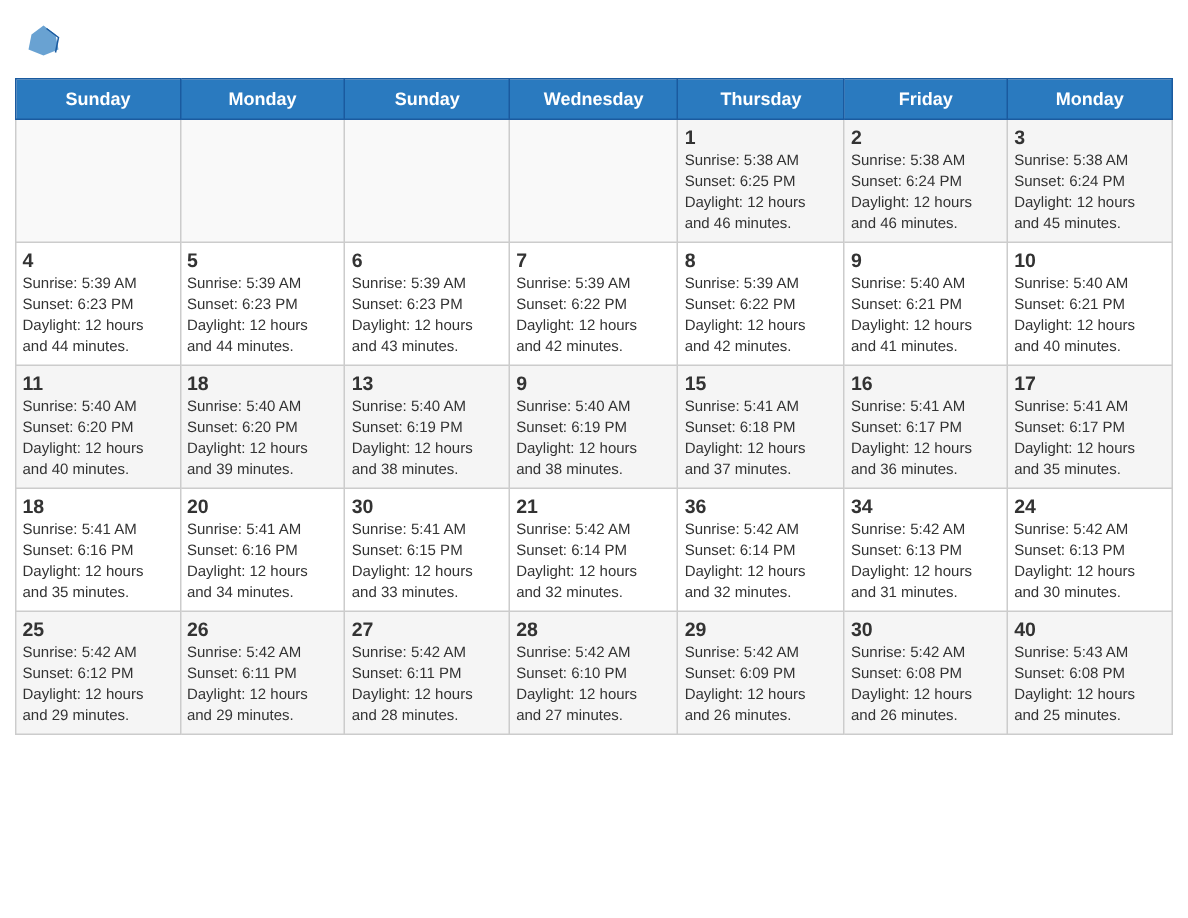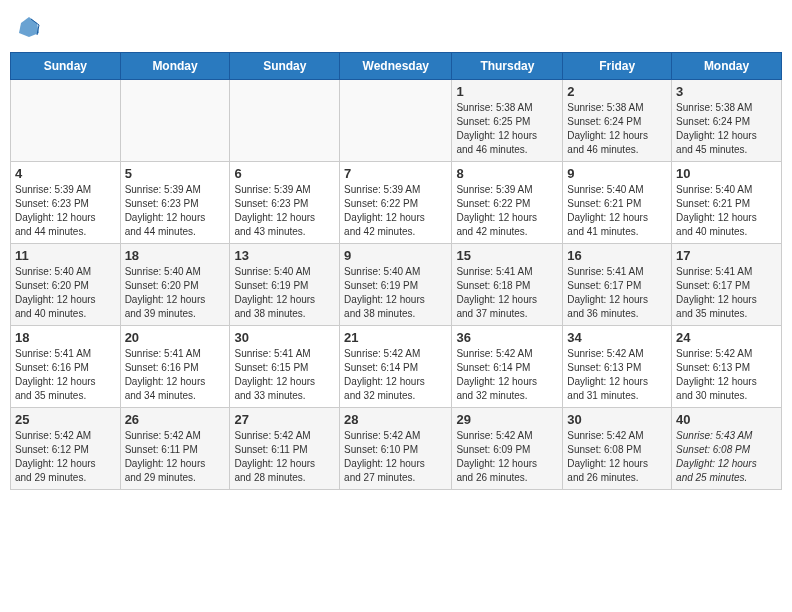--- a/index.html
+++ b/index.html
@@ -343,20 +343,20 @@
         </td>
         <td>
           <span class="day-num">30</span>
           <div class="day-info" style="white-space: pre-line;">Sunrise: 5:42 AM
 Sunset: 6:08 PM
 Daylight: 12 hours
 and 26 minutes.</div>
         </td>
         <td>
           <span class="day-num">40</span>
-          <div class="day-info" style="white-space: pre-line; font-style: italic;">Sunrise: 5:43 AM
+          <div class="day-info" style="white-space: pre-line;">Sunrise: 5:43 AM
 Sunset: 6:08 PM
 Daylight: 12 hours
 and 25 minutes.</div>
         </td>
       </tr>
     </tbody>
 </table>
 
 </body></html>

